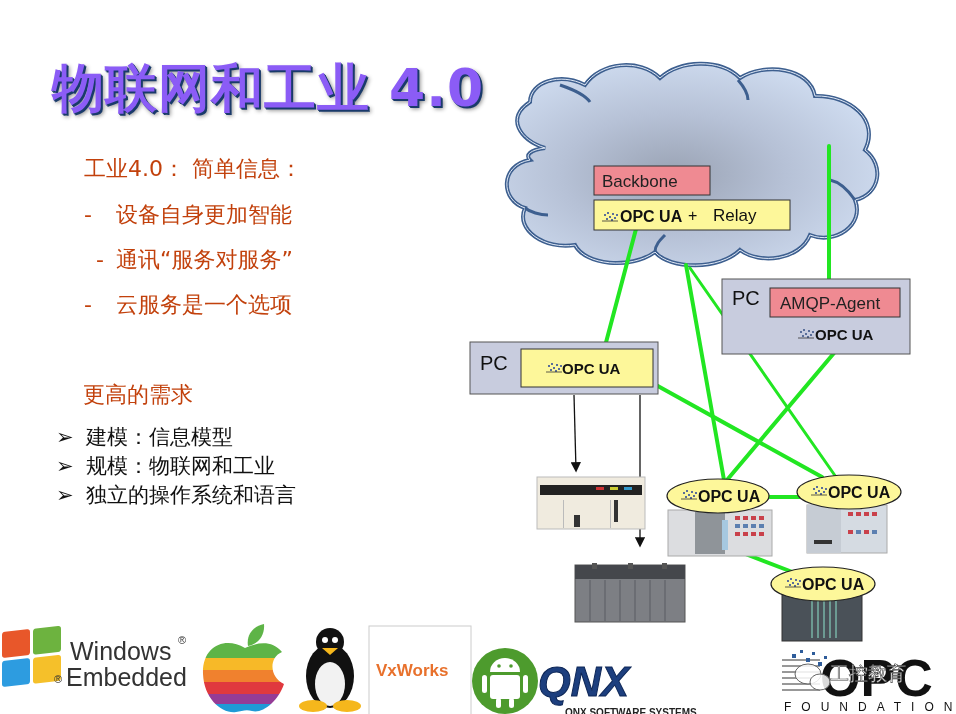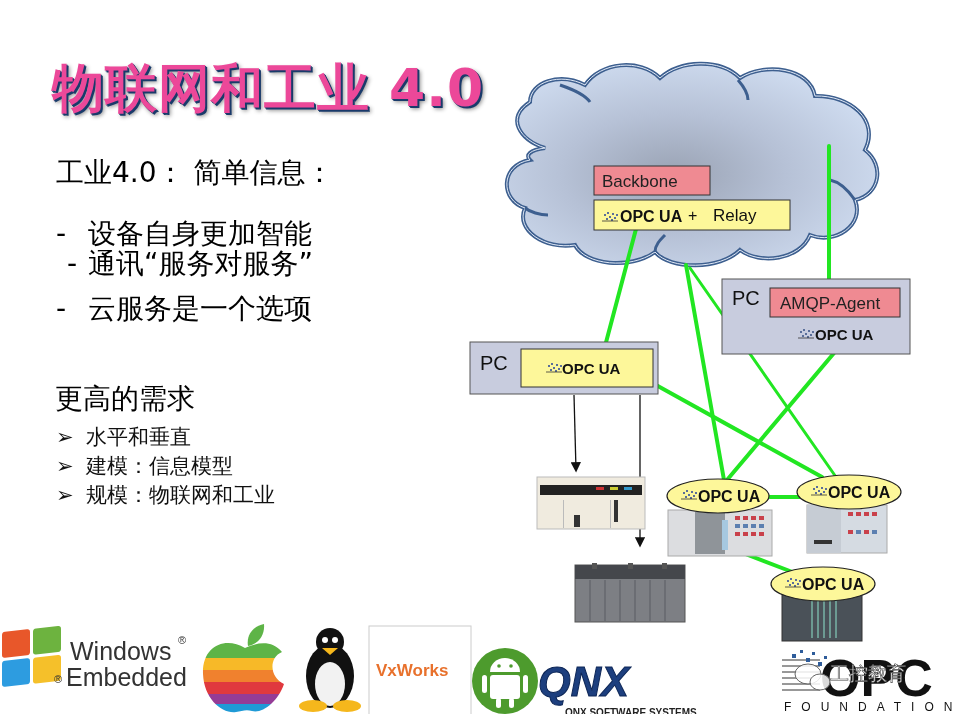--- a/index.html
+++ b/index.html
@@ -1,47 +1,47 @@
 <!DOCTYPE html>
 <html><head>
 <meta charset="utf-8">
 <style>
   html, body { margin:0; padding:0; }
   body { width:956px; height:714px; background:#ffffff; position:relative; overflow:hidden; font-family:"Liberation Sans", "DejaVu Sans", sans-serif; }
   .abs { position:absolute; }
-  .title { left:52px; top:54px; font-size:52px; font-weight:bold; color:#ec4899; letter-spacing:1px; white-space:nowrap;
+  .title { left:52px; top:54px; font-size:52px; font-weight:bold; color:#8b5cf6; letter-spacing:1px; white-space:nowrap;
     text-shadow: 1px 1px 0 #1a3b6b, 2px 2px 0 #1a3b6b, 3px 3px 4px rgba(0,0,0,0.45); font-family:"DejaVu Sans", sans-serif; }
-  .txt { font-size:28px; color:#000000; white-space:nowrap; font-family:"DejaVu Sans", sans-serif; }
+  .txt { font-size:22px; color:#c2410c; white-space:nowrap; font-family:"DejaVu Sans", sans-serif;margin-left:28px; }
   .bul { font-size:21px; color:#111; white-space:nowrap; font-family:"DejaVu Sans", sans-serif; line-height:29px; }
   .bul .arrow { display:inline-block; width:30px; }
   .dash { display:inline-block; width:32px; }
   svg text { font-family:"Liberation Sans", sans-serif; }
   .logo-text { font-family:"Liberation Sans", sans-serif; }
 </style>
 </head>
 <body>
 
 <div class="abs title">物联网和工业 4.0</div>
 
 <div class="abs txt" style="left:56px; top:154px;">工业4.0： 简单信息：</div>
-<div class="abs txt" style="left:56px; top:215px;">
+<div class="abs txt" style="left:56px; top:200px;">
   <span class="dash">-</span><span>设备自身更加智能</span>
 </div>
 <div class="abs txt" style="left:56px; top:245px;text-align:center;">
   <span class="dash">-</span><span>通讯“服务对服务”</span>
 </div>
 <div class="abs txt" style="left:56px; top:290px;">
   <span class="dash">-</span><span>云服务是一个选项</span>
 </div>
 
 <div class="abs txt" style="left:55px; top:380px;">更高的需求</div>
 <div class="abs" style="left:56px; top:423px;">
-  <div class="bul"><span class="arrow">➢</span><span>水平和垂直</span></div>
   <div class="bul"><span class="arrow">➢</span><span>建模：信息模型</span></div>
   <div class="bul"><span class="arrow">➢</span><span>规模：物联网和工业</span></div>
+  <div class="bul"><span class="arrow">➢</span><span>独立的操作系统和语言</span></div>
 </div>
 
 <svg class="abs" style="left:0; top:0;" width="956" height="714">
   <defs>
     <radialGradient id="cloudGrad" cx="0.45" cy="0.55" r="0.6">
       <stop offset="0" stop-color="#9aa3b4"></stop>
       <stop offset="0.5" stop-color="#b6c1d6"></stop>
       <stop offset="1" stop-color="#cfdcf0"></stop>
     </radialGradient>
     <marker id="arrowHead" markerWidth="8" markerHeight="8" refX="6" refY="4" orient="auto">

